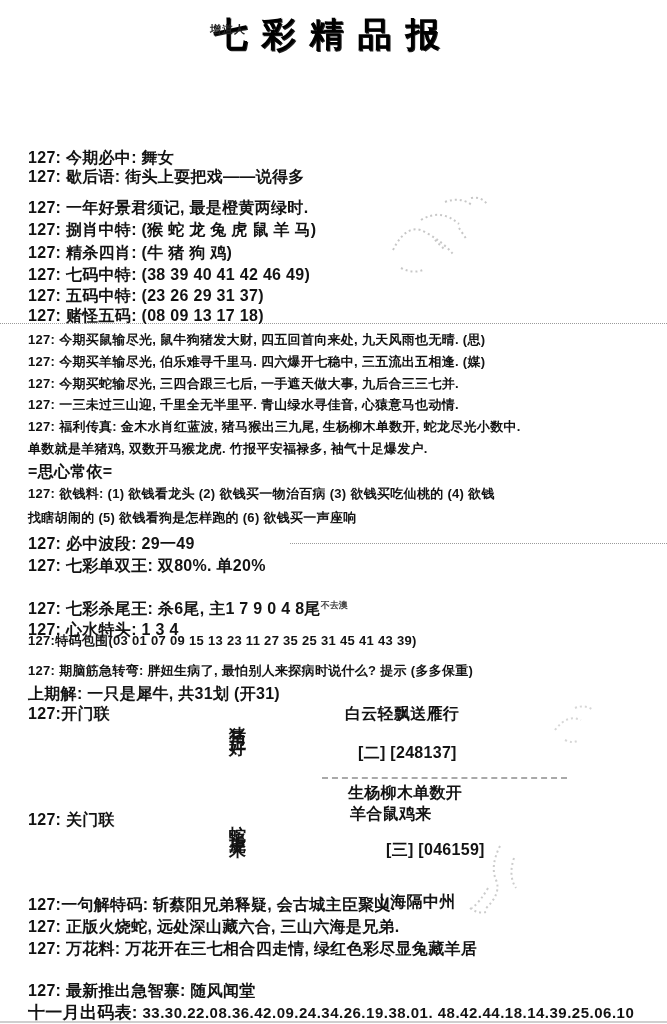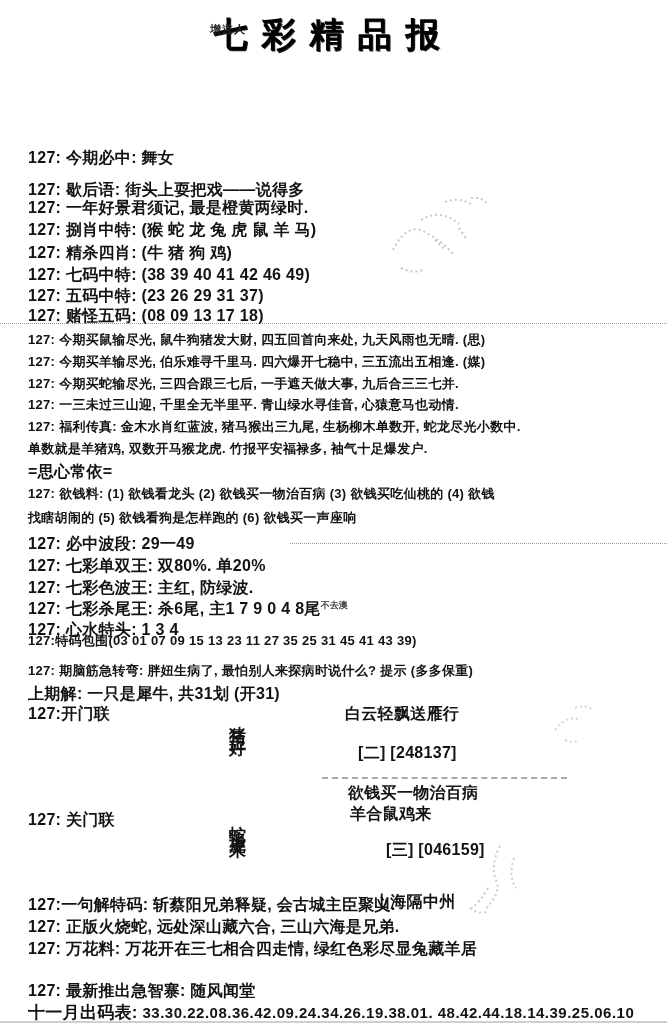--- a/index.html
+++ b/index.html
@@ -39,21 +39,21 @@
 <body>
 
 <div class="page">
 
   <div class="masthead">
     <span class="title">七彩精品报</span>
   </div>
   <span class="annot">增道人</span>
 
   <div class="ln" style="top:148px">127: 今期必中: 舞女</div>
-  <div class="ln" style="top:180px">127: 歇后语: 街头上耍把戏——说得多</div>
+  <div class="ln" style="top:167px">127: 歇后语: 街头上耍把戏——说得多</div>
   <div class="ln" style="top:198px">127: 一年好景君须记, 最是橙黄两绿时.</div>
   <div class="ln" style="top:220px">127: 捌肖中特: (猴 蛇 龙 兔 虎 鼠 羊 马)</div>
   <div class="ln" style="top:243px">127: 精杀四肖: (牛 猪 狗 鸡)</div>
   <div class="ln" style="top:265px">127: 七码中特: (38 39 40 41 42 46 49)</div>
   <div class="ln" style="top:286px">127: 五码中特: (23 26 29 31 37)</div>
   <div class="ln" style="top:306px">127: 赌怪五码: (08 09 13 17 18)</div>
 
   <div class="dotted" style="left:0;top:323px;width:667px"></div>
 
   <div class="ln small" style="top:331px">127: 今期买鼠输尽光, 鼠牛狗猪发大财, 四五回首向来处, 九天风雨也无晴. (思)</div>
@@ -61,33 +61,32 @@
   <div class="ln small" style="top:375px">127: 今期买蛇输尽光, 三四合跟三七后, 一手遮天做大事, 九后合三三七并.</div>
   <div class="ln small" style="top:396px">127: 一三未过三山迎, 千里全无半里平. 青山绿水寻佳音, 心猿意马也动情.</div>
   <div class="ln small" style="top:418px">127: 福利传真: 金木水肖红蓝波, 猪马猴出三九尾, 生杨柳木单数开, 蛇龙尽光小数中.</div>
   <div class="ln small" style="top:440px">单数就是羊猪鸡, 双数开马猴龙虎. 竹报平安福禄多, 袖气十足爆发户.</div>
   <div class="ln" style="top:462px">=思心常依=</div>
   <div class="ln small" style="top:485px">127: 欲钱料: (1) 欲钱看龙头 (2) 欲钱买一物治百病 (3) 欲钱买吃仙桃的 (4) 欲钱</div>
   <div class="ln small" style="top:509px">找瞎胡闹的 (5) 欲钱看狗是怎样跑的 (6) 欲钱买一声座响</div>
   <div class="ln" style="top:534px">127: 必中波段: 29一49</div>
   <div class="dotted" style="left:290px;top:543px;width:377px"></div>
   <div class="ln" style="top:556px">127: 七彩单双王: 双80%. 单20%</div>
-  <div class="ln" style="top:578px">127: 七彩色波王: 主红, 防绿波.</div>
   <div class="ln" style="top:599px"><span>127: 七彩杀尾王: 杀6尾, 主1 7 9 0 4 8尾</span><span class="tiny-note">不去澳</span></div>
   <div class="ln" style="top:620px">127: 心水特头: 1 3 4</div>
   <div class="ln small" style="top:632px">127:特码包围(03 01 07 09 15 13 23 11 27 35 25 31 45 41 43 39)</div>
   <div class="ln small" style="top:662px">127: 期脑筋急转弯: 胖妞生病了, 最怕别人来探病时说什么? 提示 (多多保重)</div>
   <div class="ln" style="top:684px">上期解: 一只是犀牛, 共31划 (开31)</div>
 
   <div class="ln" style="top:704px">127:开门联</div>
   <div class="ln" style="left:345px;top:704px">白云轻飘送雁行</div>
   <div class="vert" style="top:712px">猪马正好</div>
   <div class="ln" style="left:358px;top:743px">[二] [248137]</div>
   <div class="dashed-mid" style="left:322px;top:777px;width:245px"></div>
-  <div class="ln" style="left:348px;top:783px">欲钱买一物治百病</div>
+  <div class="ln" style="left:348px;top:783px">生杨柳木单数开</div>
   <div class="ln" style="left:350px;top:804px">羊合鼠鸡来</div>
   <div class="ln" style="top:810px">127: 关门联</div>
   <div class="vert" style="top:812px">蛇追虎来</div>
   <div class="ln" style="left:386px;top:840px">[三] [046159]</div>
   <div class="ln" style="left:374px;top:892px">山海隔中州</div>
 
   <div class="ln" style="top:895px">127:一句解特码: 斩蔡阳兄弟释疑, 会古城主臣聚义.</div>
   <div class="ln" style="top:917px">127: 正版火烧蛇, 远处深山藏六合, 三山六海是兄弟.</div>
   <div class="ln" style="top:939px">127: 万花料: 万花开在三七相合四走情, 绿红色彩尽显兔藏羊居</div>
   <div class="ln" style="top:981px">127:  最新推出急智寨: 随风闻堂</div>

